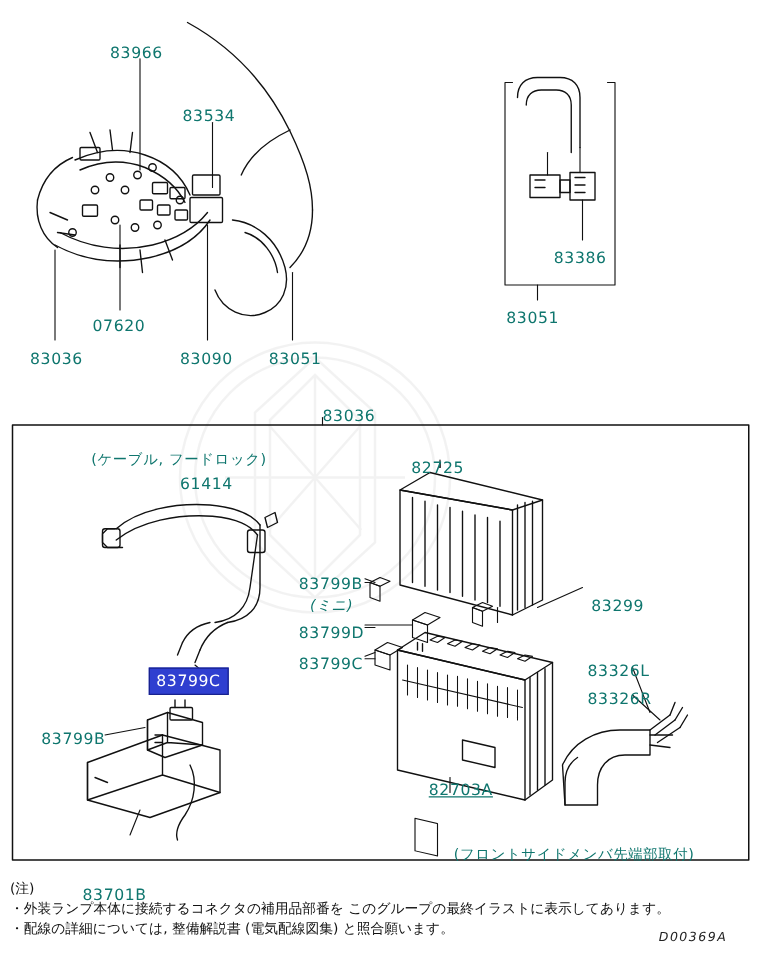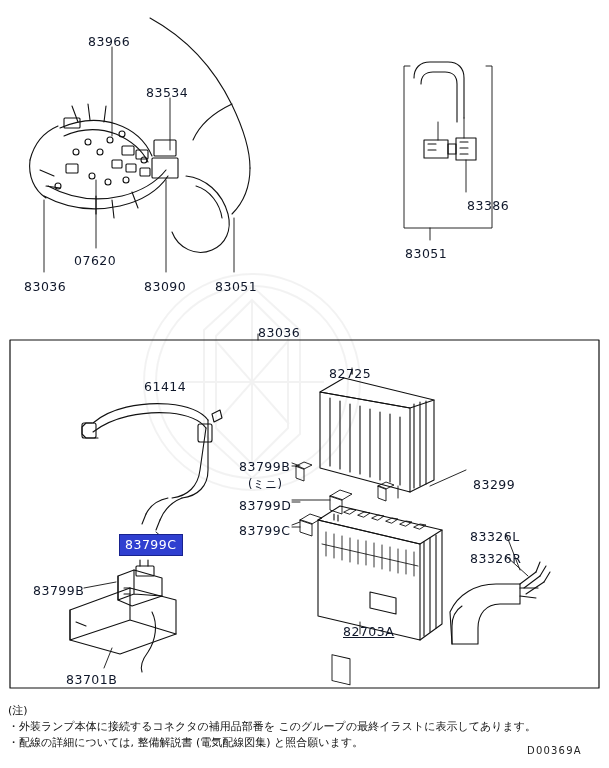--- a/index.html
+++ b/index.html
@@ -24,21 +24,21 @@
     position: absolute;
     left: 0;
     top: 0;
     width: 609px;
     height: 768px;
   }
   .lbl {
     position: absolute;
     font-size: 12.5px;
     letter-spacing: 0.5px;
-    color: #0f172a;
+    color: #0f766e;
     white-space: nowrap;
     font-family: "DejaVu Sans", "Liberation Sans", sans-serif;
   }
   .lbl.jp {
     font-size: 11.5px;
   }
   .lbl.code {
     font-size: 10px;
     letter-spacing: 1.2px;
     color: #222;
@@ -239,41 +239,43 @@
       <path d="M292 525 L 300 522" stroke-width="0.9"></path>
     </g>
   </svg>
 
   <div class="lbl" style="left:88px; top:34px;">83966</div>
   <div class="lbl" style="left:146px; top:85px;">83534</div>
   <div class="lbl" style="left:74px; top:253px;">07620</div>
   <div class="lbl" style="left:24px; top:279px;">83036</div>
   <div class="lbl" style="left:144px; top:279px;">83090</div>
   <div class="lbl" style="left:215px; top:279px;">83051</div>
-  <div class="lbl" style="left:467px; top:198px;">83386</div>
+  <div class="lbl" style="left:443px; top:198px;">83386</div>
   <div class="lbl" style="left:405px; top:246px;">83051</div>
 
   <div class="lbl" style="left:258px; top:325px;">83036</div>
 
+  <div class="lbl jp" style="left:73px; top:360px;">(ケーブル, フードロック)</div>
   <div class="lbl" style="left:101px; top:379px;margin-left:43px;">61414</div>
   <div class="lbl" style="left:329px; top:366px;">82725</div>
   <div class="lbl" style="left:239px; top:459px;">83799B</div>
-  <div class="lbl jp" style="left:248px; top:477px;">(ミニ)</div>
+  <div class="lbl jp" style="left:248px; top:477px;font-style:italic;">(ミニ)</div>
   <div class="lbl" style="left:239px; top:498px;">83799D</div>
   <div class="lbl" style="left:239px; top:523px;">83799C</div>
   <div class="lbl" style="left:473px; top:464px;margin-top:13px;">83299</div>
   <div class="lbl" style="left:470px; top:529px;">83326L</div>
   <div class="lbl" style="left:470px; top:551px;text-align:right;">83326R</div>
   <div class="lbl" style="left:33px; top:583px;">83799B</div>
-  <div class="lbl" style="left:66px; top:672px;text-align:right;">83701B</div>
+  <div class="lbl" style="left:66px; top:708px;text-align:right;">83701B</div>
   <div class="lbl" style="left:343px; top:624px;text-decoration:underline;">82703A</div>
+  <div class="lbl jp" style="left:363px; top:676px;">(フロントサイドメンバ先端部取付)</div>
 
   <div class="highlight" style="left:119px; top:534px;">83799C</div>
 
   <div class="note-block">
     <div class="note-line">(注)</div>
     <div class="note-line">・外装ランプ本体に接続するコネクタの補用品部番を  このグループの最終イラストに表示してあります。</div>
     <div class="note-line">・配線の詳細については, 整備解説書 (電気配線図集) と照合願います。</div>
   </div>
 
-  <div class="lbl code" style="left:527px; top:745px;">D00369A</div>
+  <div class="lbl code" style="left:527px; top:745px;font-style:italic;">D00369A</div>
 
 </div>
 
 </body></html>

